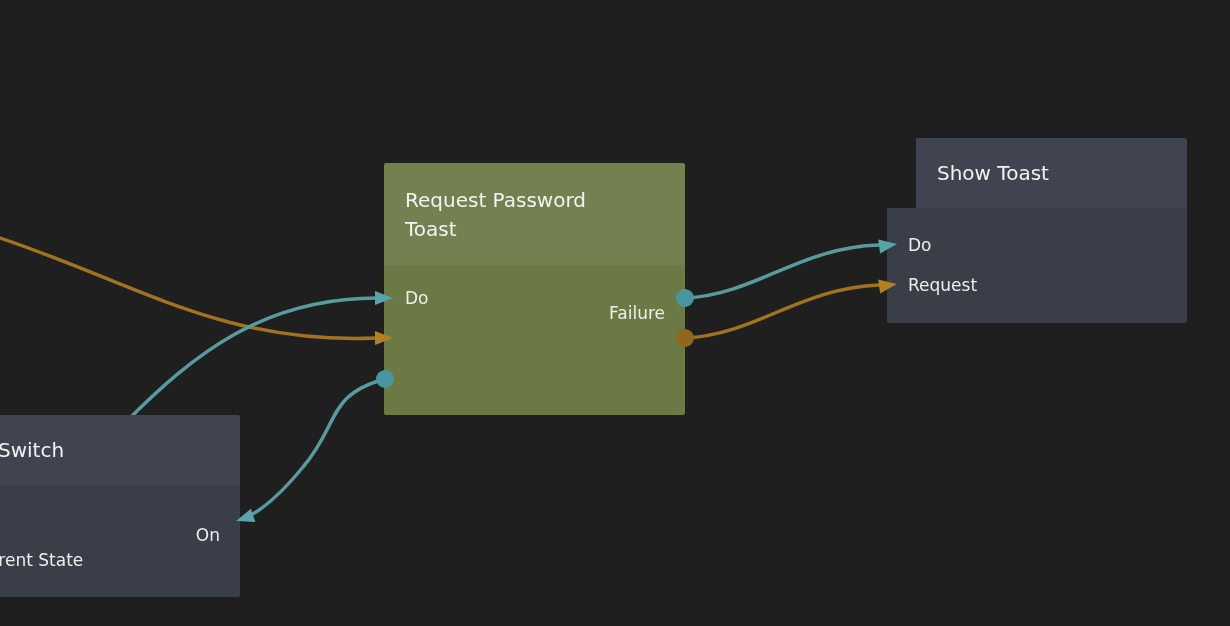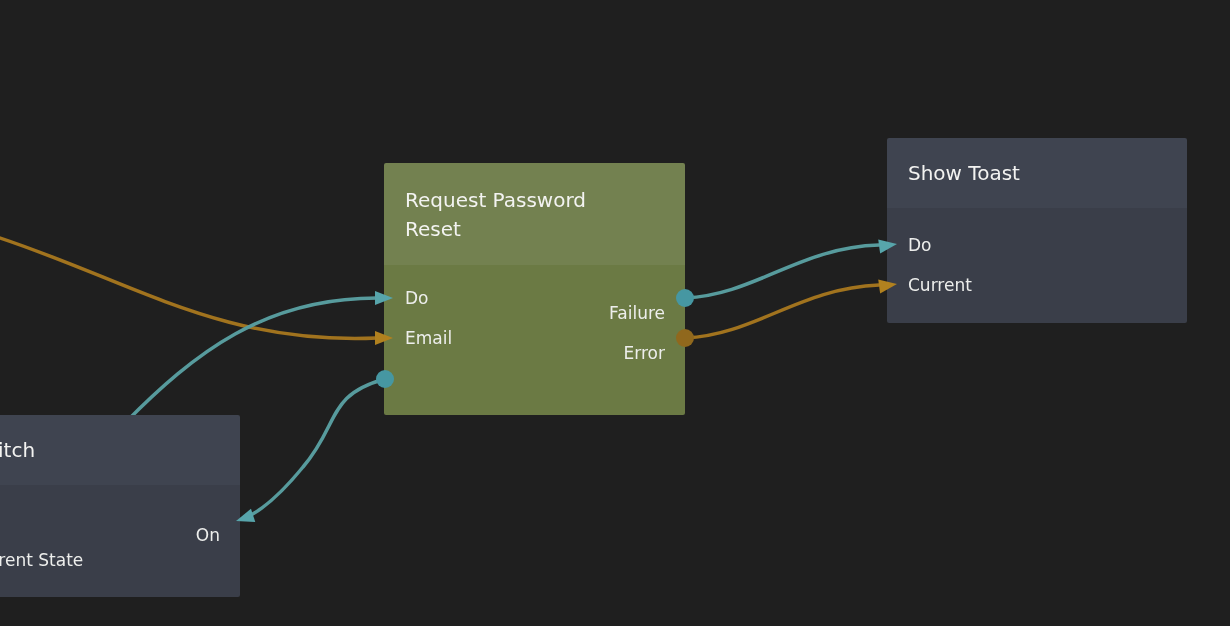--- a/index.html
+++ b/index.html
@@ -24,64 +24,60 @@
   .node{position:absolute;display:flex;flex-direction:column;border-radius:2px;overflow:hidden;}
   .node-header{flex:0 0 auto;display:flex;align-items:center;}
   .node-title{color:var(--title-text);font-size:20px;line-height:29px;padding-left:21px;}
   .node-body{flex:1 1 auto;}
   .green .node-header{background:var(--green-header);}
   .green .node-body{background:var(--green-body);}
   .dark .node-header{background:var(--dark-header);}
   .dark .node-body{background:var(--dark-body);}
   .green .node-header{align-items:flex-start;padding-top:23px;height:79px;}
   .green .node-title{max-width:214px;}
-  .dark .node-header{height:70px;}
+  .dark .node-header{height:70px;margin-left:29px;}
   .port-row{height:40px;display:flex;align-items:center;justify-content:space-between;padding:0 20px 0 21px;}
   .port-label{color:var(--port-text);font-size:17px;white-space:nowrap;text-align:right;}
   .port-label.right{margin-left:auto;margin-top:29px;}
 </style>
 </head>
 <body>
 
 <div class="canvas">
 
   <svg class="layer" viewBox="0 0 1230 626">
     <path class="wire wire-string" d="M -6,236 C 130,280 220,345 377,338"></path>
     <path class="wire wire-signal" d="M 124,424 C 195,352 265,298 377,298"></path>
     <path class="wire wire-signal" d="M 385,379 C 326,395 340,424 303,467 C 276,500 260,510 251,515"></path>
     <path class="wire wire-signal" d="M 685,298 C 755,295 800,247 879,245"></path>
     <path class="wire wire-string" d="M 685,338 C 755,335 800,288 879,285"></path>
   </svg>
 
   <div class="node green" style="left:384px;top:163px;width:301px;height:252px">
     <div class="node-header">
-      <div class="node-title">Request Password Reset</div>
+      <div class="node-title">Request Password Toast</div>
     </div>
     <div class="node-body" style="padding-top:13px">
       <div class="port-row">
         <span class="port-label">Do</span>
         <span class="port-label right">Failure</span>
-      </div>
-      <div class="port-row">
-        <span class="port-label">Email</span>
-        <span class="port-label right">Error</span>
       </div>
     </div>
   </div>
 
   <div class="node dark" style="left:887px;top:138px;width:300px;height:185px">
     <div class="node-header">
       <div class="node-title">Show Toast</div>
     </div>
     <div class="node-body" style="padding-top:17px">
       <div class="port-row">
         <span class="port-label">Do</span>
       </div>
       <div class="port-row">
-        <span class="port-label">Current</span>
+        <span class="port-label">Request</span>
       </div>
     </div>
   </div>
 
   <div class="node dark" style="left:-52px;top:415px;width:292px;height:182px">
     <div class="node-header">
       <div class="node-title">Switch</div>
     </div>
     <div class="node-body" style="padding-top:15px">
       <div class="port-row">

